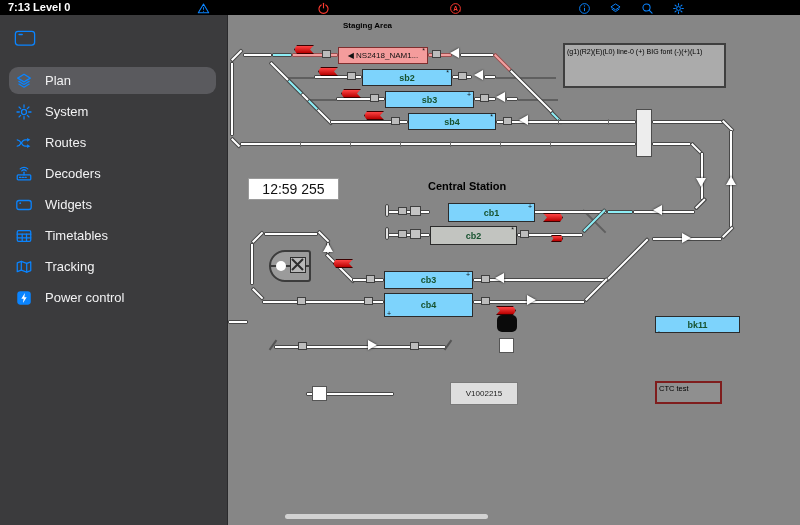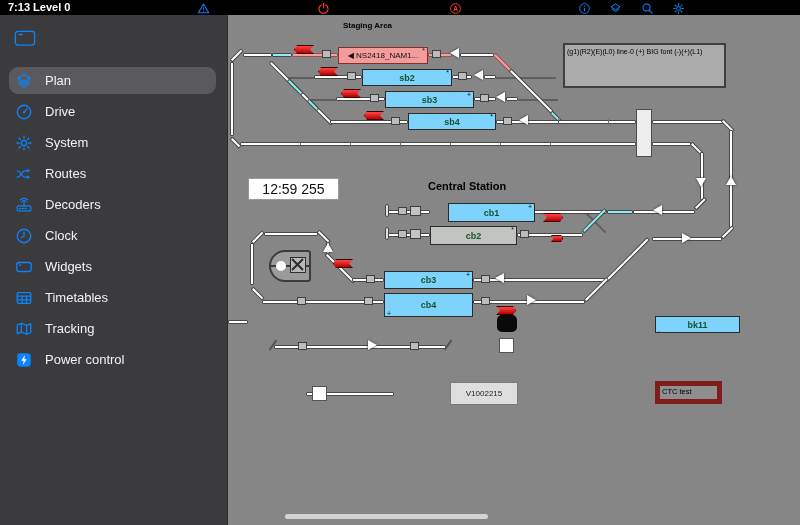--- a/index.html
+++ b/index.html
@@ -54,21 +54,21 @@
   .flag.sm{width:12px;height:7px;}
 
   .blk{height:17px;background:#7dd3fc;border:1.5px solid #2b2b2b;color:#17522f;font-size:9px;font-weight:bold;display:flex;align-items:center;justify-content:center;z-index:7;}
   .blk .mk{position:absolute;top:-1px;right:2px;font-size:7px;color:#111;font-weight:normal;line-height:7px;}
   .blk .mk.bl{top:auto;bottom:-1px;right:auto;left:2px;}
   .blk.occ{background:#f49c9c;border-color:#7e2f2f;color:#111;font-weight:normal;font-size:8px;}
 
   .labelbox{z-index:8;}
   .clockbox{left:20px;top:163px;width:91px;height:22px;background:#fff;border:1px solid #9a9a9a;color:#111;font-size:14px;display:flex;align-items:center;justify-content:center;}
   .bigfontbox{left:335px;top:28px;width:163px;height:45px;background:#ababab;border:2px solid #3f3f3f;color:#000;font-size:7px;padding:2px 2px;line-height:9px;}
-  .ctcbox{left:427px;top:366px;width:67px;height:23px;background:#8f8f8f;border:5px solid #7f1d1d;color:#000;font-size:7.5px;padding:1px 2px;}
+  .ctcbox{left:427px;top:366px;width:67px;height:23px;background:#8f8f8f;border:2px solid #7f1d1d;color:#000;font-size:7.5px;padding:1px 2px;}
   .vbox{left:222px;top:367px;width:68px;height:23px;background:#dedede;border:1px solid #7a7a7a;color:#222;font-size:8px;display:flex;align-items:center;justify-content:center;}
   .lbl{color:#000;font-weight:bold;z-index:8;}
 
   .bridge{left:408px;top:94px;width:16px;height:48px;background:#ededed;border:1px solid #4d4d4d;z-index:9;}
   .depot{left:41px;top:235px;width:42px;height:32px;background:#9b9b9b;border:2px solid #3c3c3c;border-radius:16px 3px 3px 16px;z-index:7;}
   .depot .mid{left:-2px;top:13px;width:40px;height:2px;background:#3c3c3c;}
   .depot .dot{left:5px;top:9px;width:10px;height:10px;background:#fff;border-radius:50%;}
   .depot .xbox{left:19px;top:5px;width:16px;height:16px;background:#b9b9b9;border:1.5px solid #2e2e2e;}
   .blacksq{left:269px;top:300px;width:20px;height:17px;background:#0a0a0a;border-radius:5px;z-index:7;}
   .scrollbar{left:57px;top:499px;width:203px;height:5px;background:#d2d2d2;border-radius:3px;z-index:20;}
@@ -151,30 +151,20 @@
               <path d="M10 2.5 L17 6.8 L10 11 L3 6.8 Z" class="icstroke"></path>
               <path d="M4.3 10.4 L10 13.9 L15.7 10.4" class="icstroke"></path>
               <path d="M4.3 13.4 L10 16.9 L15.7 13.4" class="icstroke"></path>
             </svg>
           </span>
         <span>Plan</span>
       </div>
       <div class="sb-item">
         <span class="ic">
             <svg viewBox="0 0 20 20">
-              <circle cx="10" cy="10" r="7.5" class="icstroke"></circle>
-              <line x1="10" y1="10.5" x2="13.5" y2="6.5" class="icstroke"></line>
-              <circle cx="10" cy="10.5" r="1.2" fill="#0a84ff"></circle>
-            </svg>
-          </span>
-        <span>Drive</span>
-      </div>
-      <div class="sb-item">
-        <span class="ic">
-            <svg viewBox="0 0 20 20">
               <circle cx="10" cy="10" r="2.8" class="icstroke"></circle>
               <g class="icstroke">
                 <line x1="10" y1="2.2" x2="10" y2="4.8"></line>
                 <line x1="10" y1="15.2" x2="10" y2="17.8"></line>
                 <line x1="2.2" y1="10" x2="4.8" y2="10"></line>
                 <line x1="15.2" y1="10" x2="17.8" y2="10"></line>
                 <line x1="4.5" y1="4.5" x2="6.3" y2="6.3"></line>
                 <line x1="13.7" y1="13.7" x2="15.5" y2="15.5"></line>
                 <line x1="4.5" y1="15.5" x2="6.3" y2="13.7"></line>
                 <line x1="13.7" y1="6.3" x2="15.5" y2="4.5"></line>
@@ -200,29 +190,20 @@
               <rect x="2.5" y="11" width="15" height="5.5" rx="1" class="icstroke"></rect>
               <line x1="10" y1="11" x2="10" y2="8" class="icstroke"></line>
               <path d="M7.5 6.5 A3.6 3.6 0 0 1 12.5 6.5" class="icstroke"></path>
               <path d="M5.8 4.3 A6 6 0 0 1 14.2 4.3" class="icstroke"></path>
               <line x1="5" y1="13.8" x2="6.5" y2="13.8" class="icstroke"></line>
               <line x1="8" y1="13.8" x2="9.5" y2="13.8" class="icstroke"></line>
               <line x1="11" y1="13.8" x2="12.5" y2="13.8" class="icstroke"></line>
             </svg>
           </span>
         <span>Decoders</span>
-      </div>
-      <div class="sb-item">
-        <span class="ic">
-            <svg viewBox="0 0 20 20">
-              <circle cx="10" cy="10" r="7.5" class="icstroke"></circle>
-              <path d="M10 5.5 L10 10 L6.8 12" class="icstroke"></path>
-            </svg>
-          </span>
-        <span>Clock</span>
       </div>
       <div class="sb-item">
         <span class="ic">
             <svg viewBox="0 0 20 20">
               <rect x="2" y="5" width="16" height="10" rx="2.5" class="icstroke"></rect>
               <circle cx="5.8" cy="8" r="1" fill="#0a84ff"></circle>
             </svg>
           </span>
         <span>Widgets</span>
       </div>

